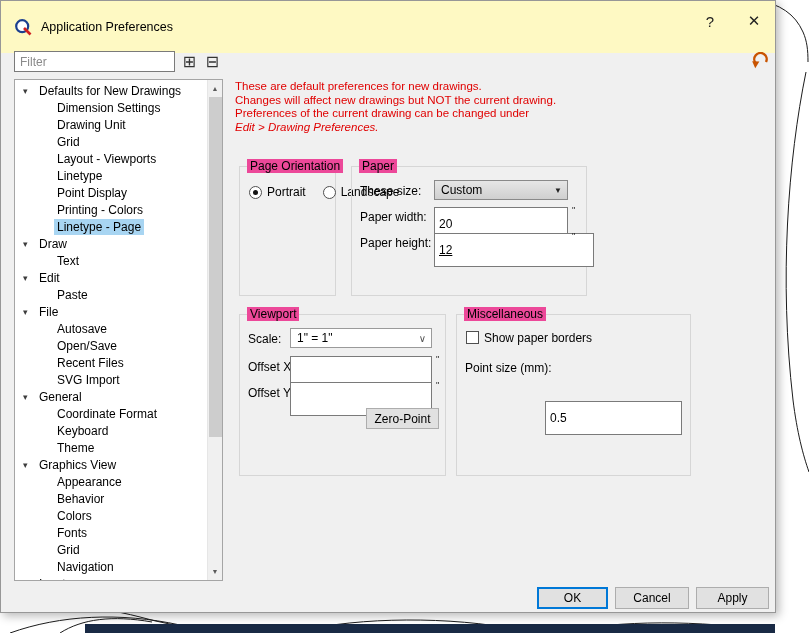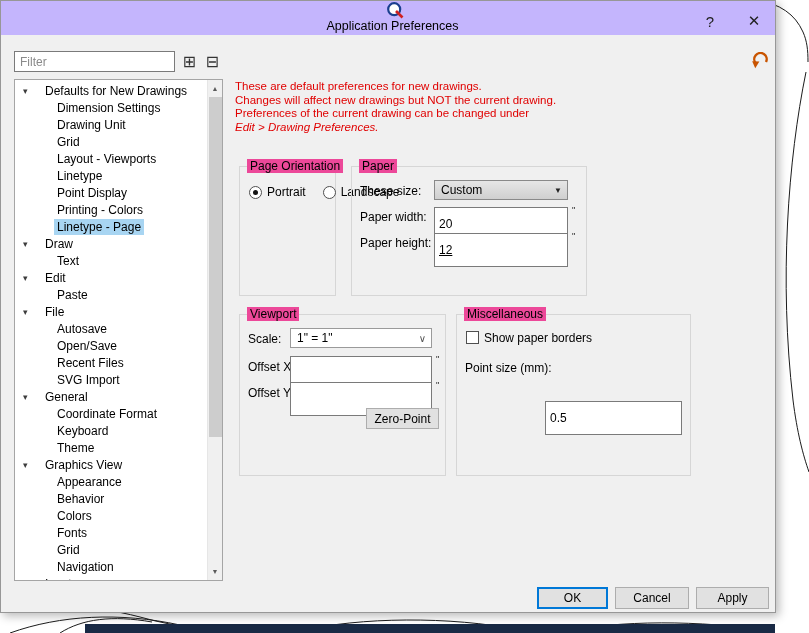--- a/index.html
+++ b/index.html
@@ -16,39 +16,39 @@
   .taskbar-strip { position:absolute; left:85px; top:624px; width:690px; height:9px; background:#192a45; z-index:1; }
 
   .dialog {
     position:absolute; left:0; top:0; width:776px; height:613px;
     background:#f0f0f0; border:1px solid #979797;
     box-shadow:3px 3px 9px rgba(0,0,0,.28);
     z-index:2;
   }
 
   
-  .titlebar { position:absolute; left:0; top:0; right:0; height:34px; background:#c4b5fd; display:flex; align-items:center;flex-direction:column; }
+  .titlebar { position:absolute; left:0; top:0; right:0; height:52px; background:#fef9c3; display:flex; align-items:center; }
   .title-icon { margin-left:13px; width:18px; height:18px; flex:0 0 auto; }
   .title-text { margin-left:9px; font-size:12.5px; color:#000; }
   .title-btn { position:absolute; top:0; height:40px; display:flex; align-items:center; justify-content:center; color:#222; cursor:default; background:transparent; border:none; font-family:inherit; }
   .help-btn { right:48px; width:34px; font-size:15px; }
   .close-btn { right:4px; width:34px; font-size:15px; }
 
   
   .filter-input { position:absolute; left:13px; top:50px; width:161px; height:21px; border:1px solid #7a7a7a; font-size:12px; padding:0 5px; background:#fff; font-family:inherit; color:#222; }
   .filter-input::placeholder { color:#8a8a8a; }
   .tree-btn { position:absolute; top:50px; width:21px; height:21px; font-size:16px; color:#333; display:flex; align-items:center; justify-content:center; background:transparent; border:none; font-family:inherit; }
   .expand-btn { left:178px; }
   .collapse-btn { left:201px; }
 
   .tree-box { position:absolute; left:13px; top:78px; width:209px; height:502px; background:#fff; border:1px solid #a5a5a5; overflow:hidden; }
   .tree { position:absolute; left:0; top:2px; width:193px; overflow:hidden; height:498px; }
   .tree-row { height:17px; display:flex; align-items:center; font-size:12px; white-space:nowrap; }
   .tree-row .tw { width:10px; margin-left:8px; font-size:9px; color:#3c3c3c; flex:0 0 auto; }
-  .tree-row.parent .tl { margin-left:9px; }
+  .tree-row.parent .tl { margin-left:3px; }
   .tree-row.child .tl { margin-left:39px; }
   .tl { padding:1px 3px; }
   .tl.sel { background:#a8d5f2; }
 
   .vscroll { position:absolute; right:0; top:0; bottom:0; width:15px; background:#f0f0f0; border-left:1px solid #e6e6e6; }
   .vs-arrow { position:absolute; left:0; width:14px; height:15px; font-size:7px; color:#5a5a5a; display:flex; align-items:center; justify-content:center; }
   .vs-up { top:1px; }
   .vs-down { bottom:1px; }
   .vs-thumb { position:absolute; left:1px; width:13px; top:17px; height:340px; background:#cdcdcd; }
 
@@ -263,21 +263,21 @@
     <div class="group-title">Paper</div>
     <div class="lbl" style="left:8px; top:17px;">These size:</div>
     <div class="combo" style="left:82px; top:13px; width:134px; height:20px;">
       <span class="cval">Custom</span>
       <span class="carrow">▼</span>
     </div>
     <div class="lbl" style="left:8px; top:43px;">Paper width:</div>
     <input class="tin" style="left: 82px; top: 40px; width: 134px; height: 19px;" type="text" value="20">
     <span class="unit" style="left:220px; top:38px;">"</span>
     <div class="lbl" style="left:8px; top:69px;">Paper height:</div>
-    <input class="tin" style="left: 82px; top: 66px; width: 134px; height: 19px; text-decoration: underline;" type="text" value="12">
+    <input class="tin" style="left: 82px; top: 66px; width: 160px; height: 19px; text-decoration: underline;" type="text" value="12">
     <span class="unit" style="left:220px; top:64px;">"</span>
   </div>
 
   <div class="group g-view">
     <div class="group-title">Viewport</div>
     <div class="lbl" style="left:8px; top:17px;">Scale:</div>
     <div class="combo white" style="left:50px; top:13px; width:142px; height:20px;">
       <span class="cval">1" = 1"</span>
       <span class="carrow">∨</span>
     </div>

